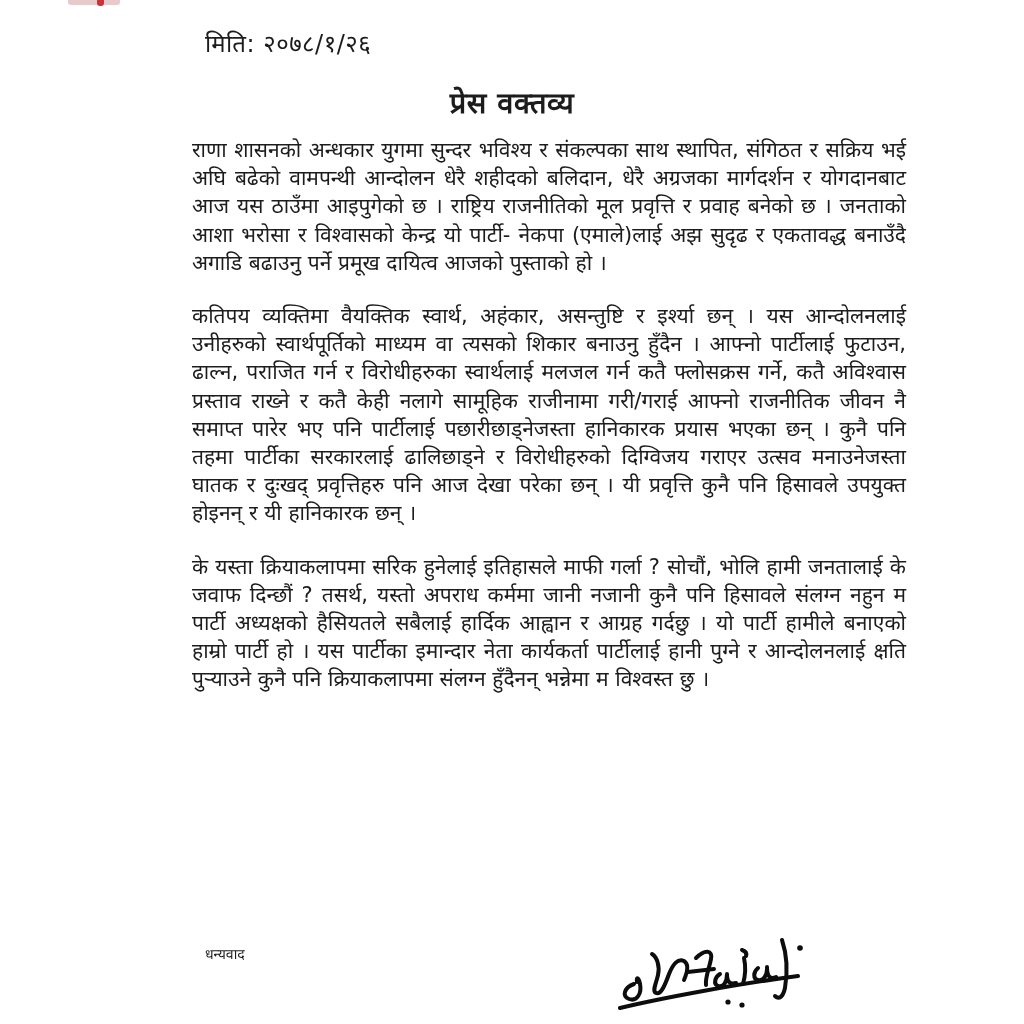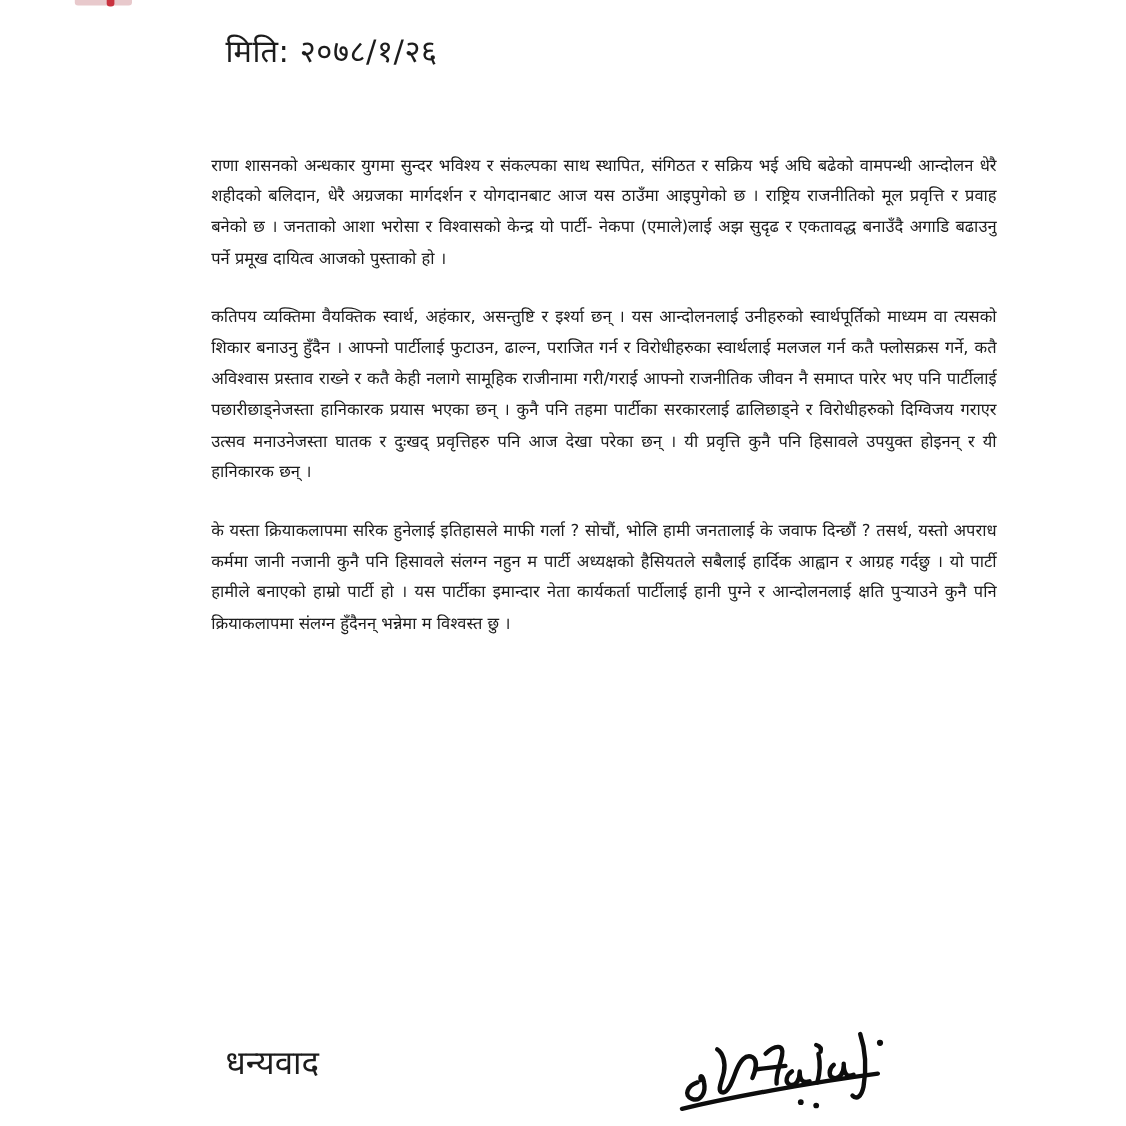--- a/index.html
+++ b/index.html
@@ -32,51 +32,51 @@
     top: 0px;
     width: 7px;
     height: 6px;
     background: #c9323f;
     border-radius: 0 0 3px 3px;
   }
   .date-line {
     position: absolute;
     left: 205px;
     top: 26px;
-    font-size: 28px;
+    font-size: 24px;
     letter-spacing: 0.5px;
     white-space: nowrap;
   }
   .doc-title {
     position: absolute;
     left: 0px;
     top: 82px;
     width: 1024px;
     text-align: center;
     font-size: 29px;
     font-weight: bold;
     letter-spacing: 0.5px;
   }
   .doc-body {
     position: absolute;
     left: 192px;
     top: 136px;
     width: 714px;
-    font-size: 15px;
+    font-size: 21px;
     line-height: 28.2px;
     text-align: justify;
   }
   .doc-body p {
     margin: 0 0 25px 0;
   }
   .closing {
     position: absolute;
     left: 205px;
     top: 944px;
-    font-size: 30px;
+    font-size: 14px;
   }
   .signature {
     position: absolute;
     left: 612px;
     top: 928px;
     width: 200px;
     height: 90px;
   }
   .signature svg {
     width: 100%;
@@ -97,20 +97,21 @@
 </head>
 <body>
 
 <div class="page">
 
   <div class="letterhead-remnant"></div>
   <div class="letterhead-dot"></div>
 
   <div class="date-line">मिति: २०७८/१/२६</div>
 
+  <div class="doc-title">प्रेस वक्तव्य</div>
 
   <div class="doc-body">
     <p>राणा शासनको अन्धकार युगमा सुन्दर भविश्य र संकल्पका साथ स्थापित, संगिठत र सक्रिय भई अघि बढेको वामपन्थी आन्दोलन धेरै शहीदको बलिदान, धेरै अग्रजका मार्गदर्शन र योगदानबाट आज यस ठाउँमा आइपुगेको छ । राष्ट्रिय राजनीतिको मूल प्रवृत्ति र प्रवाह बनेको छ । जनताको आशा भरोसा र विश्वासको केन्द्र यो पार्टी- नेकपा (एमाले)लाई अझ सुदृढ र एकतावद्ध बनाउँदै अगाडि बढाउनु पर्ने प्रमूख दायित्व आजको पुस्ताको हो ।</p>
     <p>कतिपय व्यक्तिमा वैयक्तिक स्वार्थ, अहंकार, असन्तुष्टि र इर्श्या छन् । यस आन्दोलनलाई उनीहरुको स्वार्थपूर्तिको माध्यम वा त्यसको शिकार बनाउनु हुँदैन । आफ्नो पार्टीलाई फुटाउन, ढाल्न, पराजित गर्न र विरोधीहरुका स्वार्थलाई मलजल गर्न कतै फ्लोसक्रस गर्ने, कतै अविश्वास प्रस्ताव राख्ने र कतै केही नलागे सामूहिक राजीनामा गरी/गराई आफ्नो राजनीतिक जीवन नै समाप्त पारेर भए पनि पार्टीलाई पछारीछाड्नेजस्ता हानिकारक प्रयास भएका छन् । कुनै पनि तहमा पार्टीका सरकारलाई ढालिछाड्ने र विरोधीहरुको दिग्विजय गराएर उत्सव मनाउनेजस्ता घातक र दुःखद् प्रवृत्तिहरु पनि आज देखा परेका छन् । यी प्रवृत्ति कुनै पनि हिसावले उपयुक्त होइनन् र यी हानिकारक छन् ।</p>
     <p>के यस्ता क्रियाकलापमा सरिक हुनेलाई इतिहासले माफी गर्ला ? सोचौं, भोलि हामी जनतालाई के जवाफ दिन्छौं ? तसर्थ, यस्तो अपराध कर्ममा जानी नजानी कुनै पनि हिसावले संलग्न नहुन म पार्टी अध्यक्षको हैसियतले सबैलाई हार्दिक आह्वान र आग्रह गर्दछु । यो पार्टी हामीले बनाएको हाम्रो पार्टी हो । यस पार्टीका इमान्दार नेता कार्यकर्ता पार्टीलाई हानी पुग्ने र आन्दोलनलाई क्षति पुऱ्याउने कुनै पनि क्रियाकलापमा संलग्न हुँदैनन् भन्नेमा म विश्वस्त छु ।</p>
   </div>
 
   <div class="closing">धन्यवाद</div>
 
   <div class="signature">

